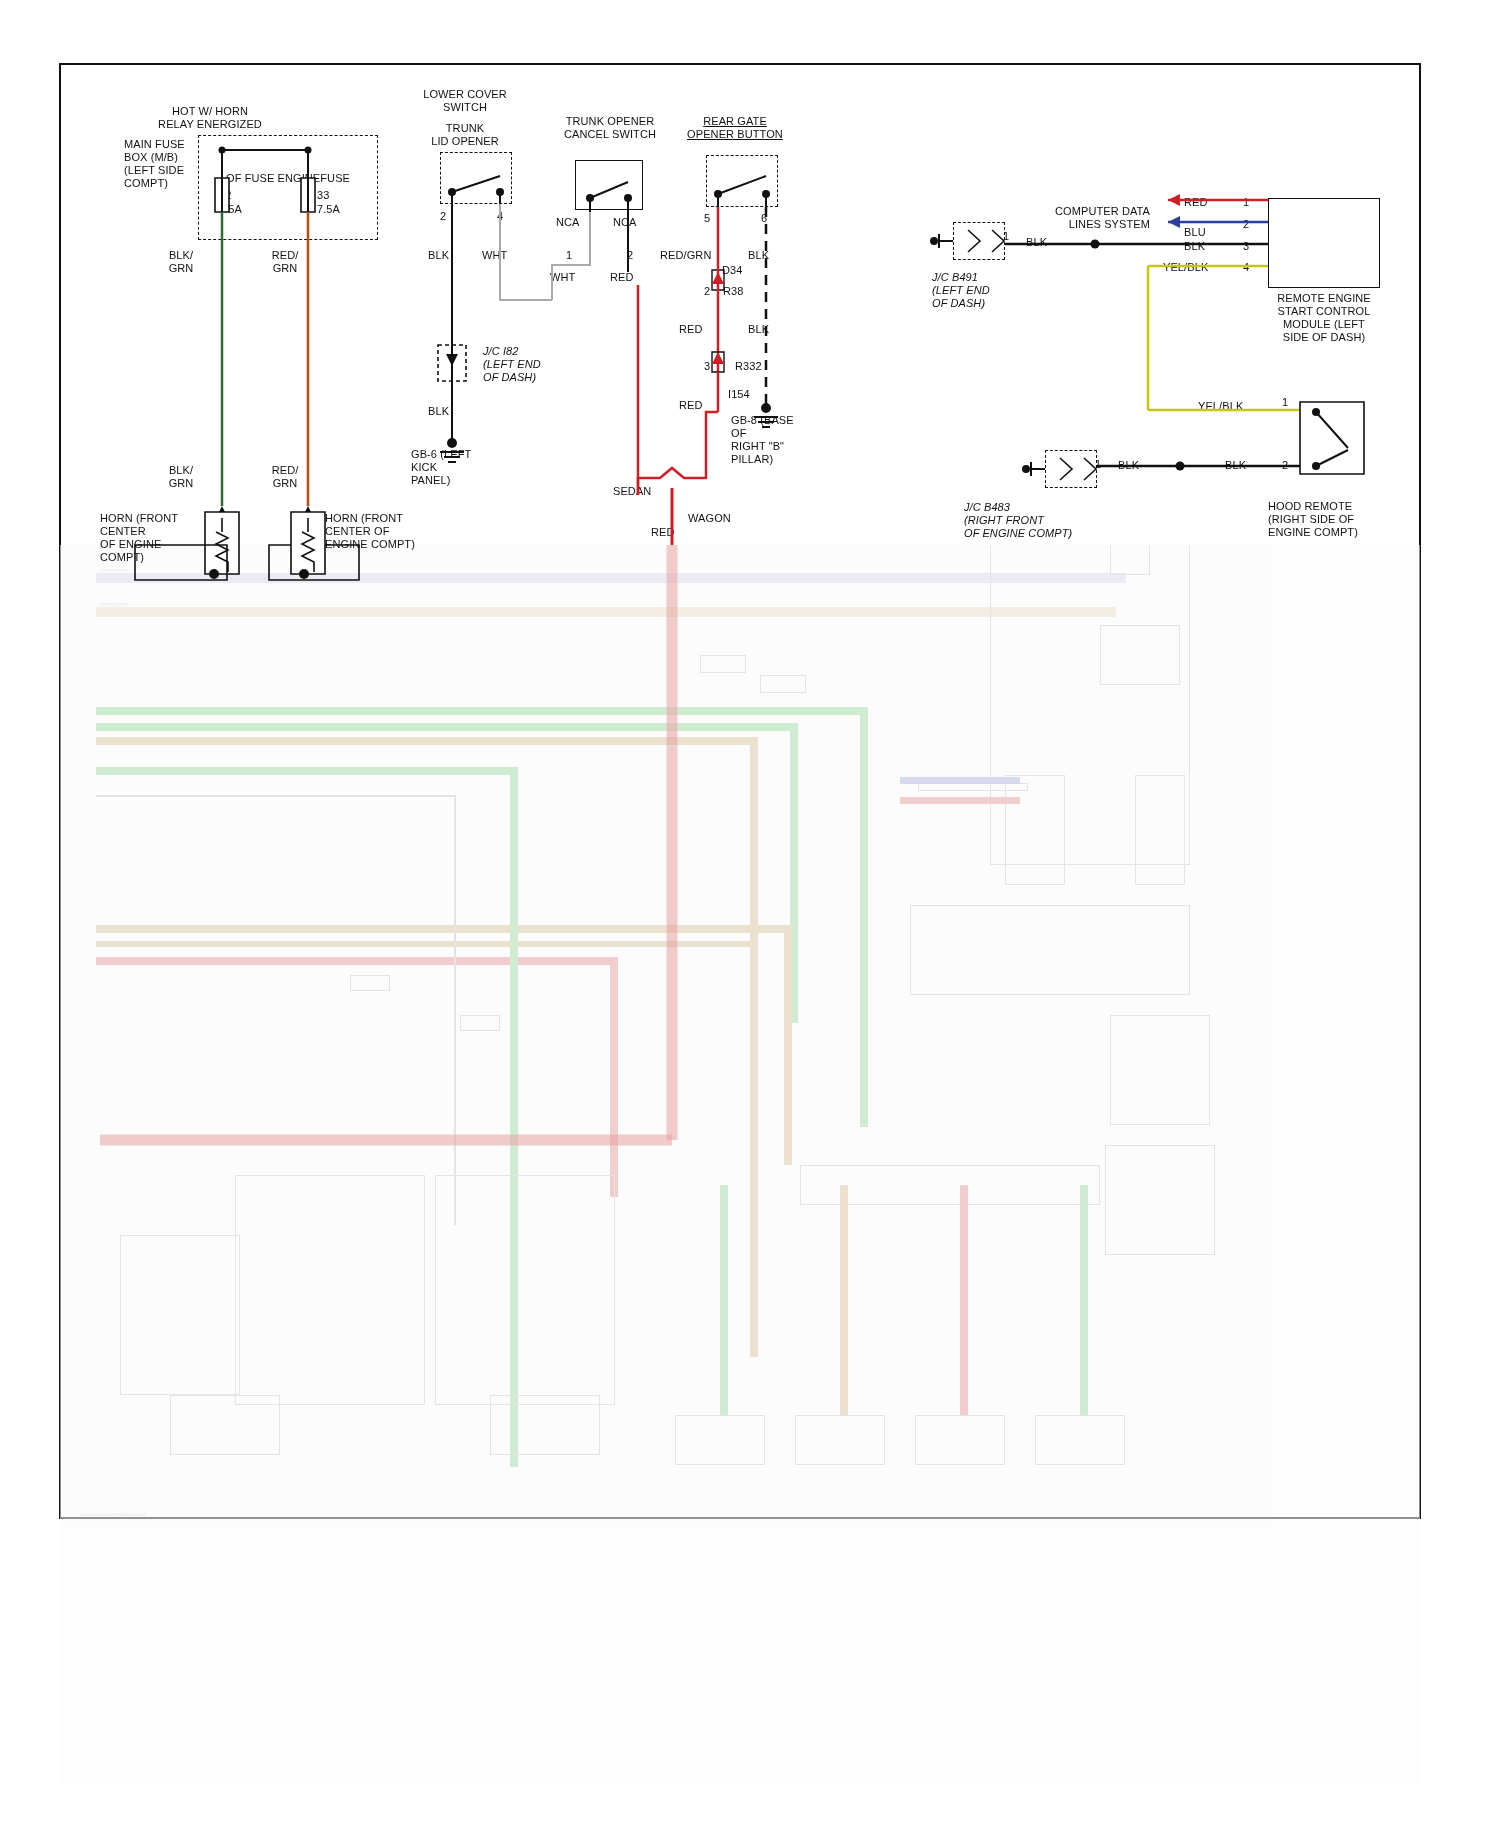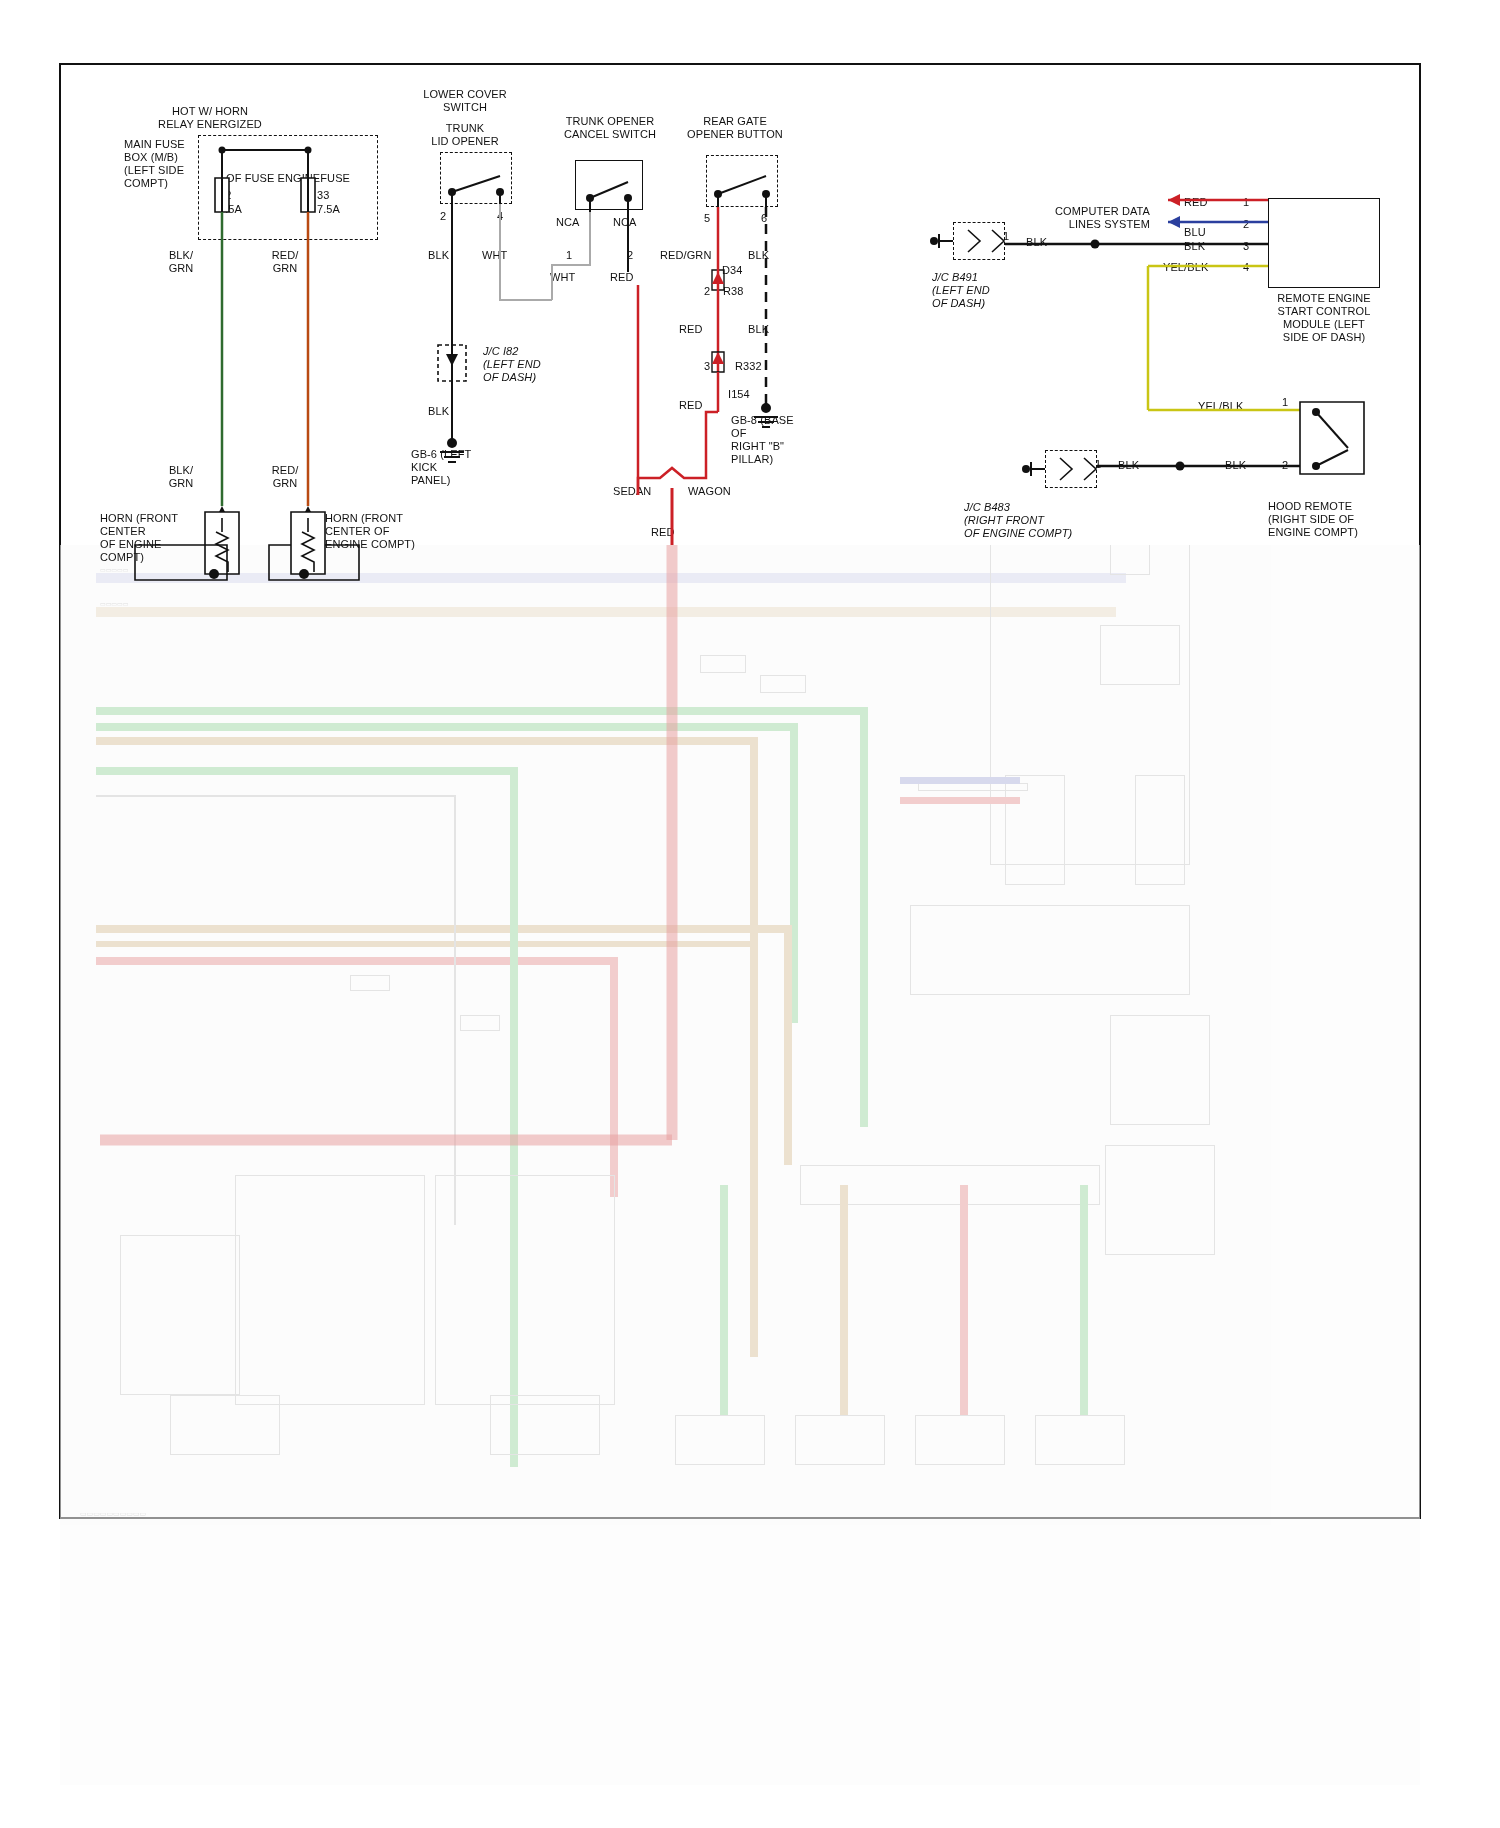--- a/index.html
+++ b/index.html
@@ -217,42 +217,42 @@
   <div class="lbl c" style="left:540px; top:115px; width:140px;">TRUNK OPENER
 CANCEL SWITCH</div>
   <div class="solid-box" style="left:575px; top:160px; width:68px; height:50px;"></div>
   <div class="lbl" style="left:556px; top:216px;">NCA</div>
   <div class="lbl" style="left:613px; top:216px;">NCA</div>
   <div class="lbl" style="left:566px; top:249px;">1</div>
   <div class="lbl" style="left:627px; top:249px;">2</div>
   <div class="lbl" style="left:550px; top:271px;">WHT</div>
   <div class="lbl" style="left:610px; top:271px;">RED</div>
 
-  <div class="lbl c" style="left:665px; top:115px; width:140px;">REAR GATE
+  <div class="lbl c" style="left:665px; top:115px; width:140px;text-decoration:underline;">REAR GATE
 OPENER BUTTON</div>
   <div class="dash-box" style="left:706px; top:155px; width:72px; height:52px;"></div>
   <div class="lbl" style="left:704px; top:212px;">5</div>
   <div class="lbl" style="left:761px; top:212px;">6</div>
   <div class="lbl" style="left:660px; top:249px;">RED/GRN</div>
   <div class="lbl" style="left:748px; top:249px;">BLK</div>
   <div class="lbl" style="left:722px; top:264px;">D34</div>
   <div class="lbl" style="left:704px; top:285px;">2</div>
   <div class="lbl" style="left:723px; top:285px;">R38</div>
   <div class="lbl" style="left:679px; top:323px;">RED</div>
   <div class="lbl" style="left:748px; top:323px;">BLK</div>
   <div class="lbl" style="left:704px; top:360px;">3</div>
   <div class="lbl" style="left:723px; top:360px;margin-left:12px;">R332</div>
   <div class="lbl" style="left:728px; top:388px;">I154</div>
   <div class="lbl" style="left:679px; top:399px;">RED</div>
   <div class="lbl" style="left:731px; top:414px; width:90px;">GB-8 (BASE
 OF
 RIGHT "B"
 PILLAR)</div>
   <div class="lbl" style="left:613px; top:485px;">SEDAN</div>
-  <div class="lbl" style="left:688px; top:485px;">WAGON</div>
+  <div class="lbl" style="left:688px; top:512px;">WAGON</div>
   <div class="lbl" style="left:651px; top:526px;">RED</div>
 
   <div class="lbl r" style="left:1000px; top:205px; width:150px;">COMPUTER DATA
 LINES SYSTEM</div>
 
   <div class="solid-box" style="left:1268px; top:198px; width:112px; height:90px;"></div>
   <div class="lbl c" style="left:1262px; top:292px; width:124px;">REMOTE ENGINE
 START CONTROL
 MODULE (LEFT
 SIDE OF DASH)</div>

